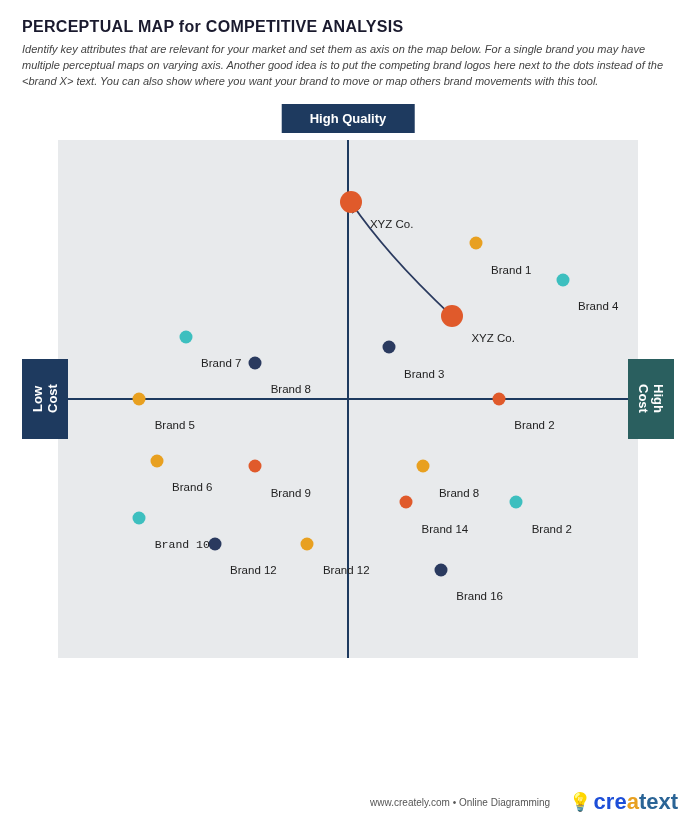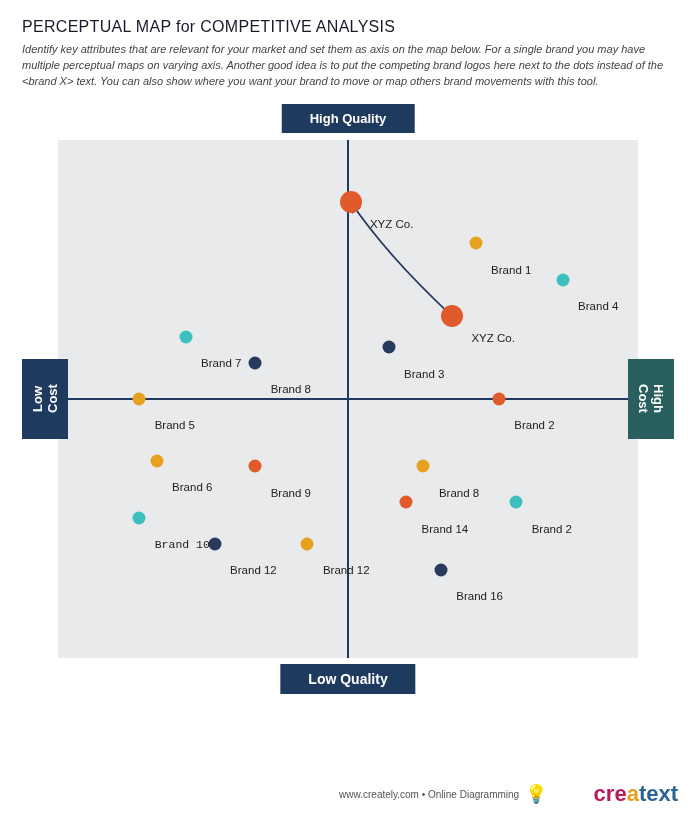--- a/index.html
+++ b/index.html
@@ -18,21 +18,21 @@
       padding: 18px 22px 10px 22px;
       position: relative;
     }
     .title {
       font-size: 16px;
       font-weight: bold;
       color: #1a1a2e;
       margin-bottom: 6px;
       letter-spacing: 0.3px;
     }
-    .title span { font-weight: normal; }
+    .title span { font-weight: bold; }
     .description {
       font-size: 11px;
       color: #444;
       line-height: 1.45;
       margin-bottom: 14px;
       font-style: italic;
     }
     .chart-container {
       position: relative;
       width: 100%;
@@ -155,25 +155,25 @@
       top: 0;
       left: 0;
       width: 100%;
       height: 100%;
       z-index: 4;
       pointer-events: none;
     }
     
     .footer {
       position: absolute;
-      bottom: 8px;
+      bottom: 0;
       right: 18px;
       display: flex;
       align-items: center;
-      gap: 6px;
+      gap: 19px;
     }
     .footer-logo {
       font-size: 22px;
       font-weight: bold;
       color: #2a6496;
     }
     .footer-logo span {
       color: #e8a020;
     }
     .footer-text {
@@ -191,21 +191,20 @@
 
 <div class="page-wrapper">
   <div class="title">
     <span>PERCEPTUAL MAP</span><span> for COMPETITIVE ANALYSIS</span>
   </div>
   <div class="description">Identify key attributes that are relevant for your market and set them as axis on the map below. For a single brand you may have multiple perceptual maps on varying axis. Another good idea is to put the competing brand logos here next to the dots instead of the &lt;brand X&gt; text. You can also show where you want your brand to move or map others brand movements with this tool.</div>
 
   <div class="chart-container">
 
     <div class="axis-label-top">High Quality</div>
-    <div class="axis-label-bottom">Low Quality</div>
     <div class="axis-label-left">Low Cost</div>
     <div class="axis-label-right">High Cost</div>
 
     <div class="map-area" id="map-area">
       <div class="v-line"></div>
       <div class="h-line"></div>
 
       <svg class="arrow-svg" id="arrow-svg" viewBox="0 0 600 540" preserveAspectRatio="none">
         <defs>
           <marker id="arrowhead" markerWidth="8" markerHeight="6" refX="6" refY="3" orient="auto">
@@ -255,17 +254,17 @@
   </div>
 
   <div class="footer">
     <div class="footer-text">
       <span>www.creately.com</span>
       <span>• Online Diagramming</span>
     </div>
     <div style="display:flex;align-items:center;gap:2px;">
       <span class="footer-bulb">💡</span>
       <span class="footer-logo">
-        <span style="color:#be185d;margin-left:44px;">cre</span><span style="color:#e8a020;">a</span><span style="color:#2a6496;">text</span>
+        <span style="color:#1d4ed8;">cre</span><span style="color:#e8a020;">a</span><span style="color:#2a6496;">text</span>
       </span>
     </div>
   </div>
 </div>
 
 </body></html>

